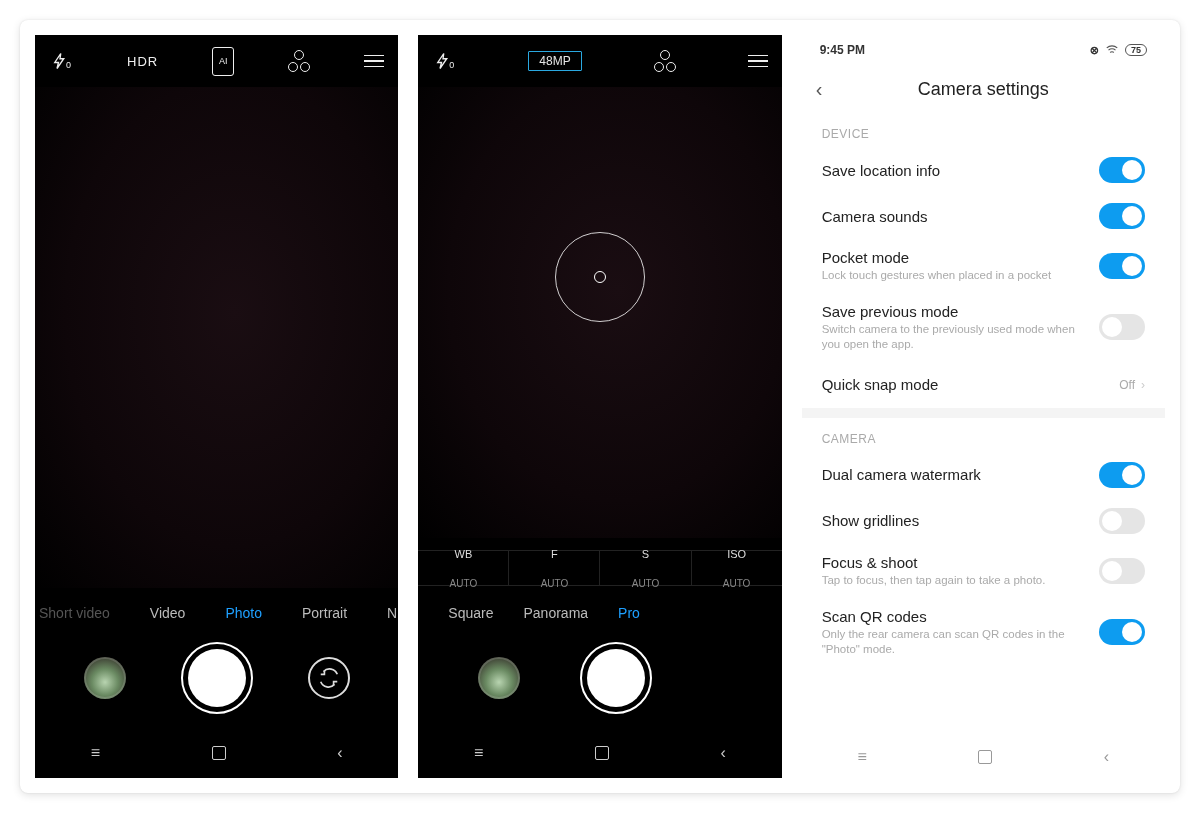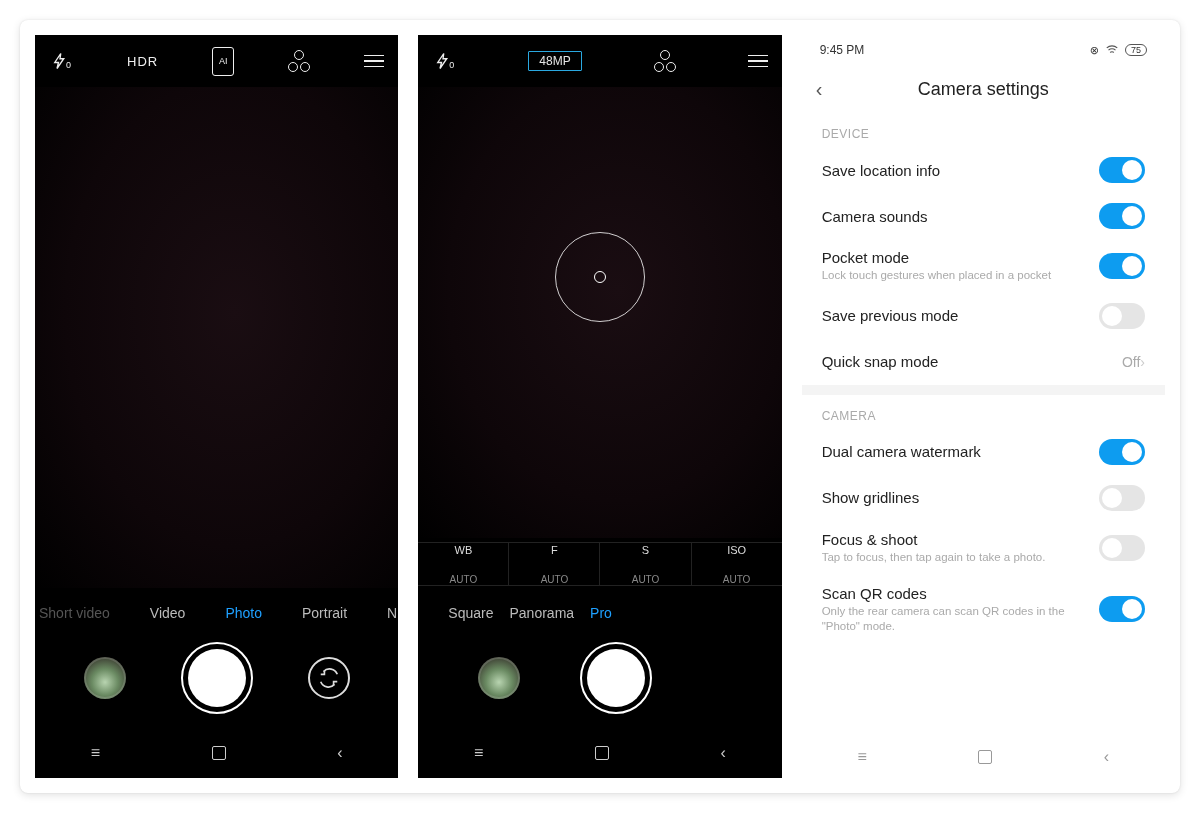--- a/index.html
+++ b/index.html
@@ -71,21 +71,21 @@
     position:absolute; width:90px;height:90px;
     border:1.5px solid rgba(255,255,255,0.8); border-radius:50%;
     left:50%;top:50%;transform:translate(-50%,-90%);
     display:flex;align-items:center;justify-content:center;
   }
   .focus-ring::after{
     content:'';width:10px;height:10px;border:1.5px solid #fff;border-radius:50%;
   }
 
   .pro-row {
-    position:absolute;left:0;right:0;bottom:192px;height:44px;
+    position:absolute;left:0;right:0;bottom:192px;height:36px;
     display:flex;border-top:1px solid #222;border-bottom:1px solid #222;
   }
   .pro-cell{
     flex:1;display:flex;flex-direction:column;align-items:center;justify-content:center;
     border-right:1px solid #222;color:#ccc;
   }
   .pro-cell:last-child{border-right:none;}
   .pro-cell .k{font-size:11px;color:#ddd;}
   .pro-cell .v{font-size:10px;color:#888;margin-top:18px;}
 
@@ -121,21 +121,21 @@
   .nav-row{
     position:absolute;left:0;right:0;bottom:10px;height:30px;
     display:flex;align-items:center;justify-content:space-around;color:#ccc;
   }
   .nav-row.light{color:#999;}
   .nav-sq{width:14px;height:14px;border:1.6px solid currentColor;border-radius:2px;}
 
   
   .status{
     height:30px;display:flex;align-items:center;justify-content:space-between;
-    padding:0 18px;font-size:12px;color:#333;
+    padding:0 18px;font-size:12px;color:#333;font-weight:bold;
   }
   .status .r{display:flex;align-items:center;gap:6px;font-size:11px;}
   .bat{border:1px solid #555;border-radius:7px;padding:0 5px;font-size:9px;}
 
   .hdr-row{
     height:48px;display:flex;align-items:center;justify-content:center;
     position:relative;font-size:18px;color:#222;
   }
   .hdr-row .back{
     position:absolute;left:14px;font-size:20px;color:#555;
@@ -144,21 +144,21 @@
   .sect{padding:14px 20px 6px;font-size:12px;color:#aaa;letter-spacing:0.5px;}
   .divider{height:10px;background:#f4f4f4;}
 
   .row{
     padding:10px 20px;display:flex;align-items:center;justify-content:space-between;
     min-height:46px;
   }
   .row .txt{display:flex;flex-direction:column;gap:2px;max-width:260px;}
   .row .ttl{font-size:15px;color:#222;}
   .row .sub{font-size:11.5px;color:#aaa;line-height:1.3;}
-  .row .val{font-size:14px;color:#aaa;display:flex;align-items:center;gap:0;text-align:center;}
+  .row .val{font-size:12px;color:#aaa;display:flex;align-items:center;gap:6px;text-align:center;}
 
   .tog{width:46px;height:26px;border-radius:13px;position:relative;flex-shrink:0;}
   .tog::after{
     content:'';position:absolute;width:20px;height:20px;background:#fff;border-radius:50%;
     top:3px;
   }
   .tog.on{background:#0d9cf0;}
   .tog.on::after{right:3px;}
   .tog.off{background:#e5e5e5;}
   .tog.off::after{left:3px;}
@@ -259,21 +259,21 @@
         <div class="pro-cell">
           <span class="k">S</span>
           <span class="v">AUTO</span>
         </div>
         <div class="pro-cell">
           <span class="k">ISO</span>
           <span class="v">AUTO</span>
         </div>
       </div>
 
-    <div class="mode-row" id="modes2" style="padding-left:30px;gap:16px;">
+    <div class="mode-row" id="modes2" style="padding-left:30px;gap:30px;">
         <span class="m">Square</span>
         <span class="m">Panorama</span>
         <span class="m active">Pro</span>
       </div>
 
     <div class="shutter-row" style="justify-content:flex-start;padding-left:60px;gap:60px;">
       <div class="thumb"></div>
       <div class="shutter-outer">
           <div class="shutter-inner"></div>
         </div>
@@ -322,20 +322,21 @@
         <div class="row">
           <div class="txt">
             <div class="ttl">Pocket mode</div>
             <div class="sub">Lock touch gestures when placed in a pocket</div>
           </div>
           <div class="tog on"></div>
         </div>
         <div class="row">
           <div class="txt">
             <div class="ttl">Save previous mode</div>
+            <div class="sub">Switch camera to the previously used mode when you open the app.</div>
           </div>
           <div class="tog off"></div>
         </div>
         <div class="row">
           <div class="txt">
             <div class="ttl">Quick snap mode</div>
           </div>
           <div class="val">
             <span>Off</span>
             <span class="chev">›</span>

